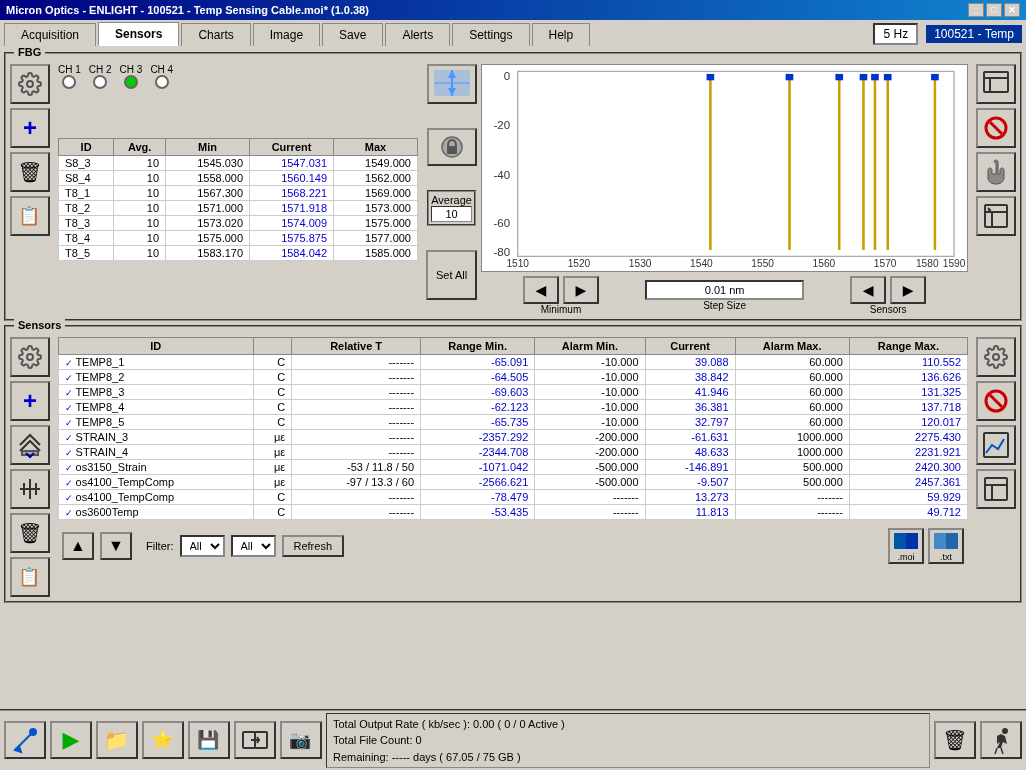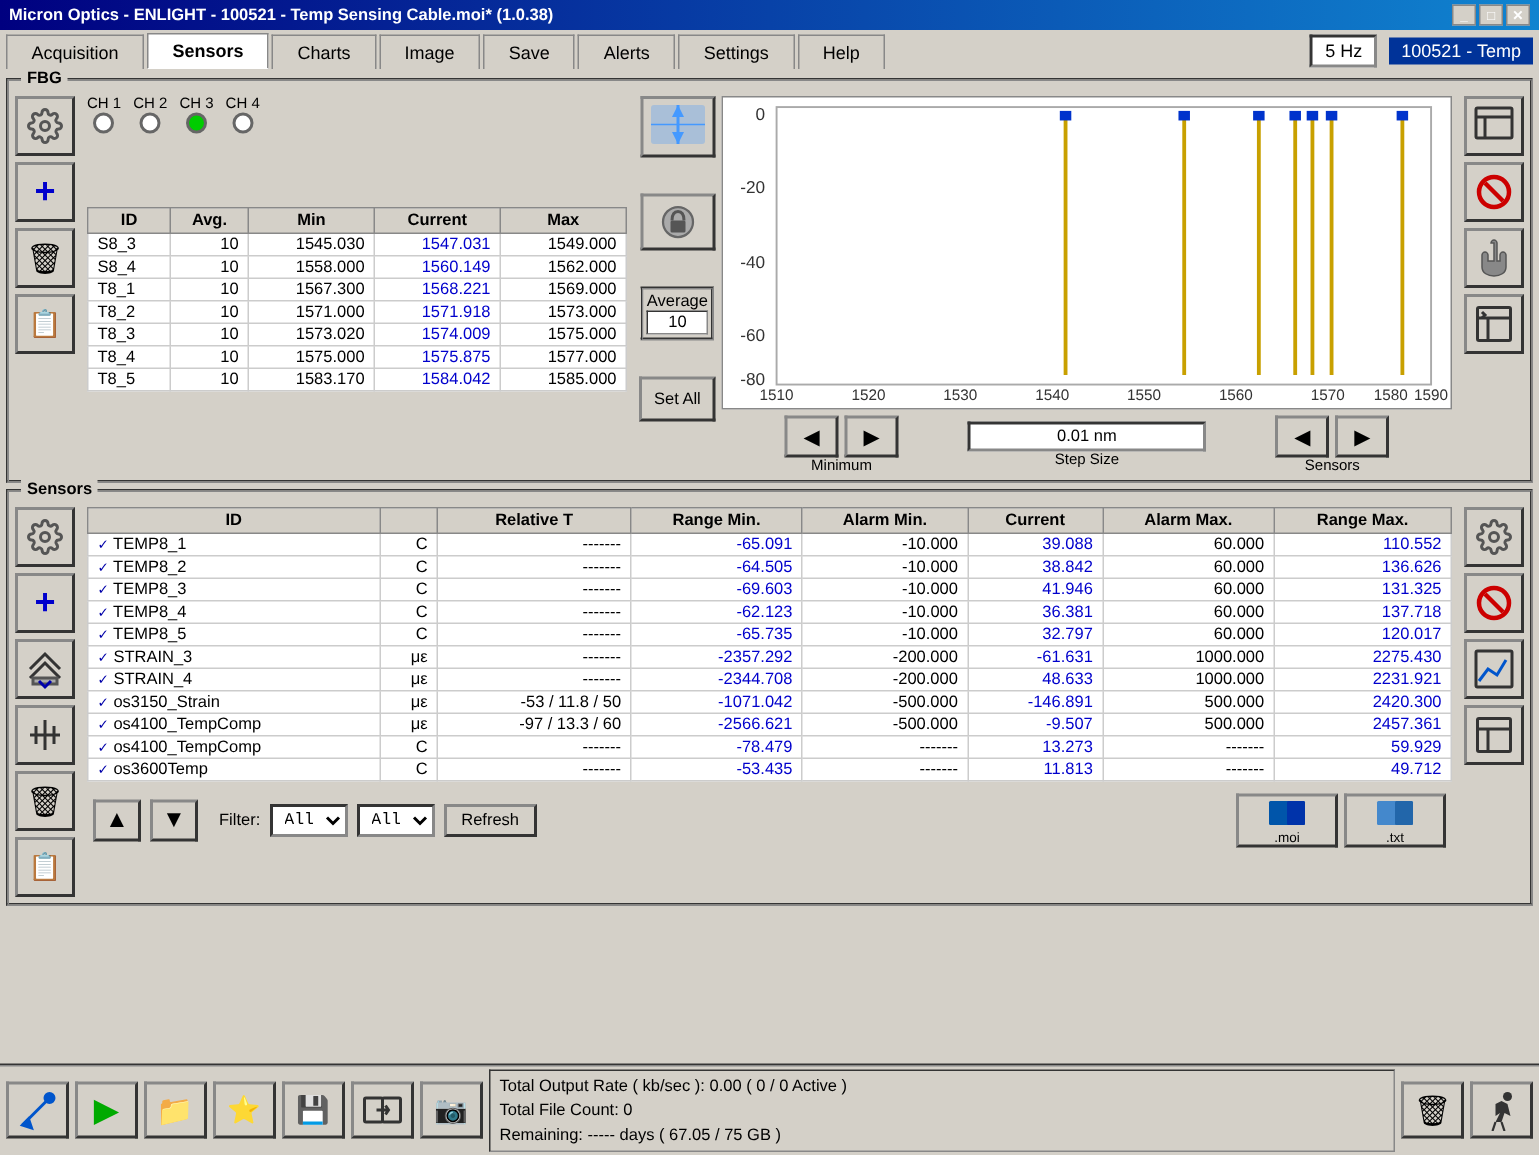--- a/index.html
+++ b/index.html
@@ -175,21 +175,21 @@
     .avg-value {
       background: white;
       border: 1px inset #888;
       padding: 1px 4px;
       font-size: 11px;
       text-align: center;
     }
     .set-all-btn {
       background: #d4d0c8;
       border: 2px outset #888;
-      padding: 7px 8px;
+      padding: 17px 8px;
       cursor: pointer;
       font-size: 11px;
     }
     .right-panel {
       display: flex;
       flex-direction: column;
       gap: 4px;
       margin-left: 4px;
     }
     .right-btn {
@@ -213,31 +213,30 @@
       border: 2px outset #888;
       cursor: pointer;
       font-size: 16px;
       display: flex; align-items: center; justify-content: center;
     }
     .filter-select {
       padding: 2px 4px;
       border: 2px inset #888;
       background: white;
       font-size: 11px;
-      font-family: Liberation Mono, monospace;
     }
     .refresh-btn {
       background: #d4d0c8;
       border: 2px outset #888;
       padding: 3px 10px;
       cursor: pointer;
       font-size: 11px;
     }
     .export-btn {
-      width: 68px; height: 36px;
+      width: 36px; height: 36px;
       background: #d4d0c8;
       border: 2px outset #888;
       cursor: pointer;
       font-size: 9px;
       display: flex; flex-direction: column; align-items: center; justify-content: center;
       gap: 1px;
     }
     .status-bar {
       background: #d4d0c8;
       border-top: 2px groove #888;

